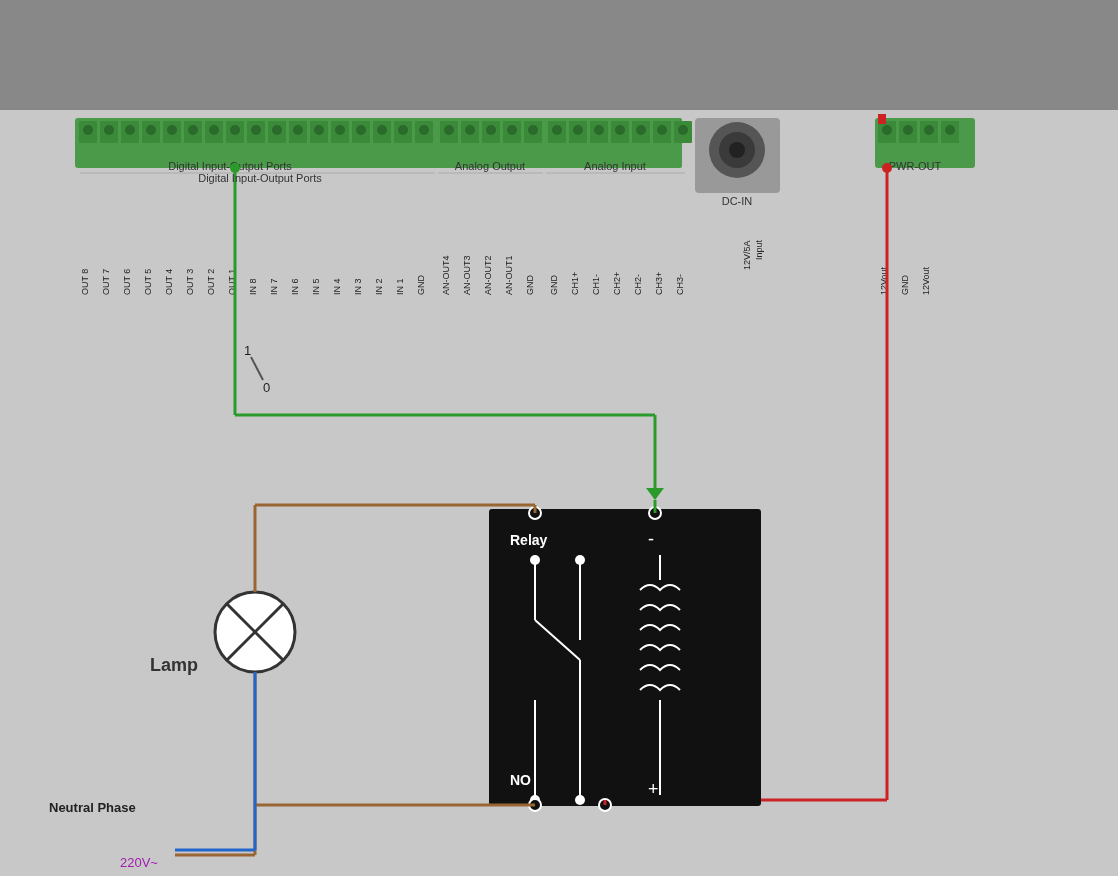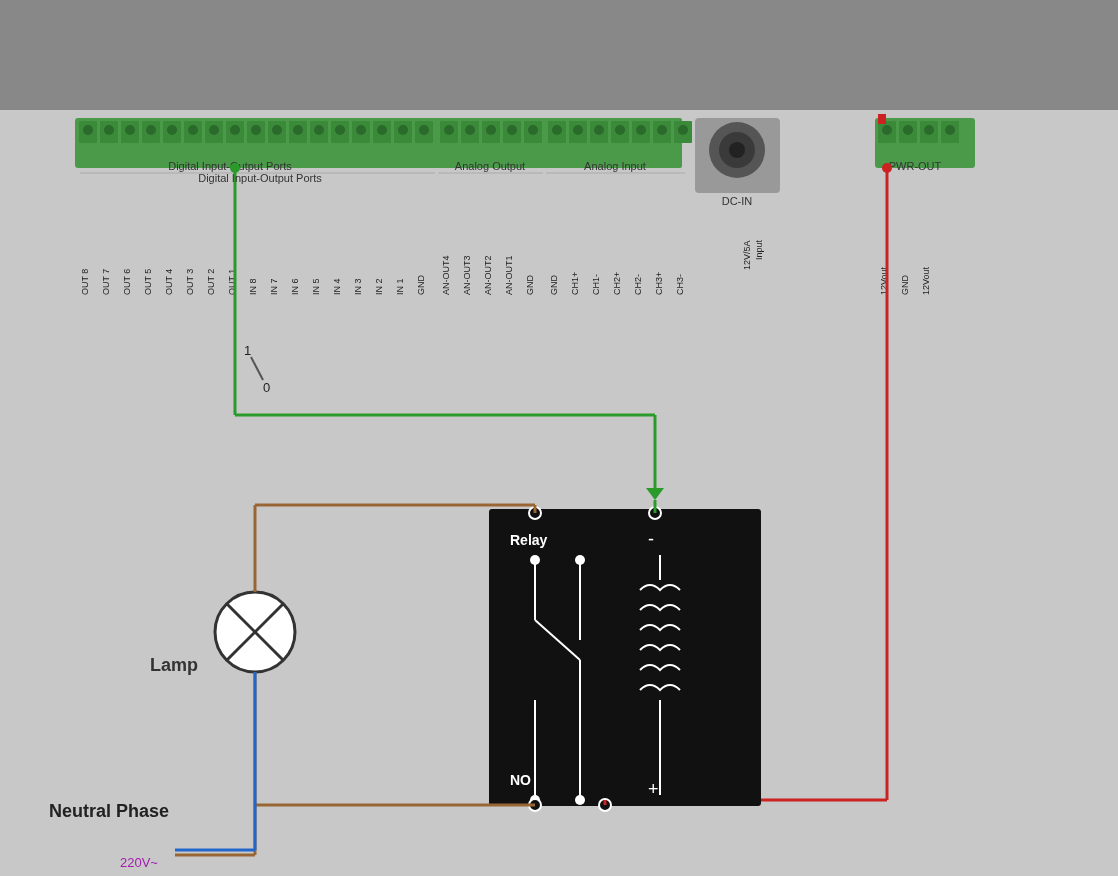--- a/index.html
+++ b/index.html
@@ -289,17 +289,17 @@
 
   <circle cx="235" cy="168" r="5" fill="#2a9a2a"></circle>
   <circle cx="887" cy="168" r="5" fill="#cc2222"></circle>
 
 </svg>
 
 <div class="port-group-label" style="top:172px; left:80px; width:360px;">Digital Input-Output Ports</div>
 
 <div style="position:absolute; top:623px; left:150px; font-size:18px; color:#333; font-family:Liberation Sans, sans-serif; font-weight:bold;margin-top:32px;">Lamp</div>
 
-<div style="position:absolute; top:800px; left:49px; font-size:18px; color:#222; font-family:Arial; line-height:1.3;">
+<div style="position:absolute; top:800px; left:49px; font-size:13px; color:#222; font-family:Arial; line-height:1.3;">
   <span style="font-weight:bold;">Neutral Phase</span>
 </div>
 
 <div style="position:absolute; top:855px; left:120px; font-size:13px; color:#a21caf; font-family:Arial;">220V~</div>
 
 </body></html>

